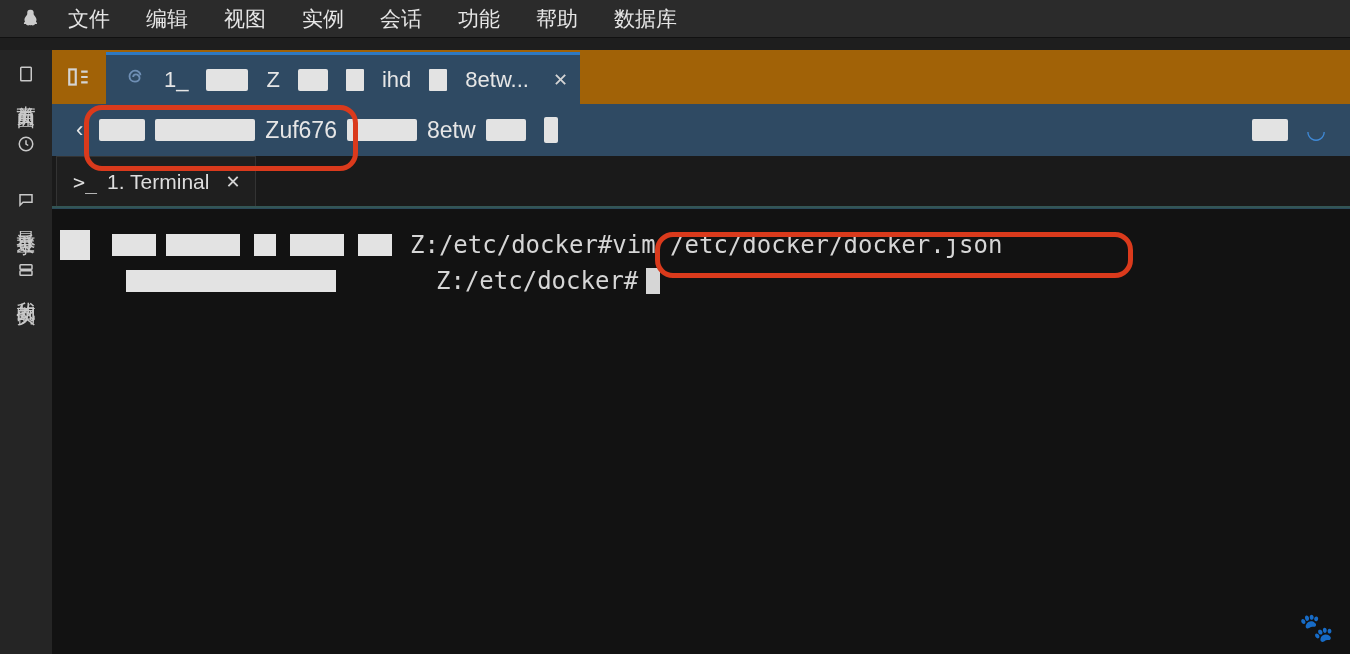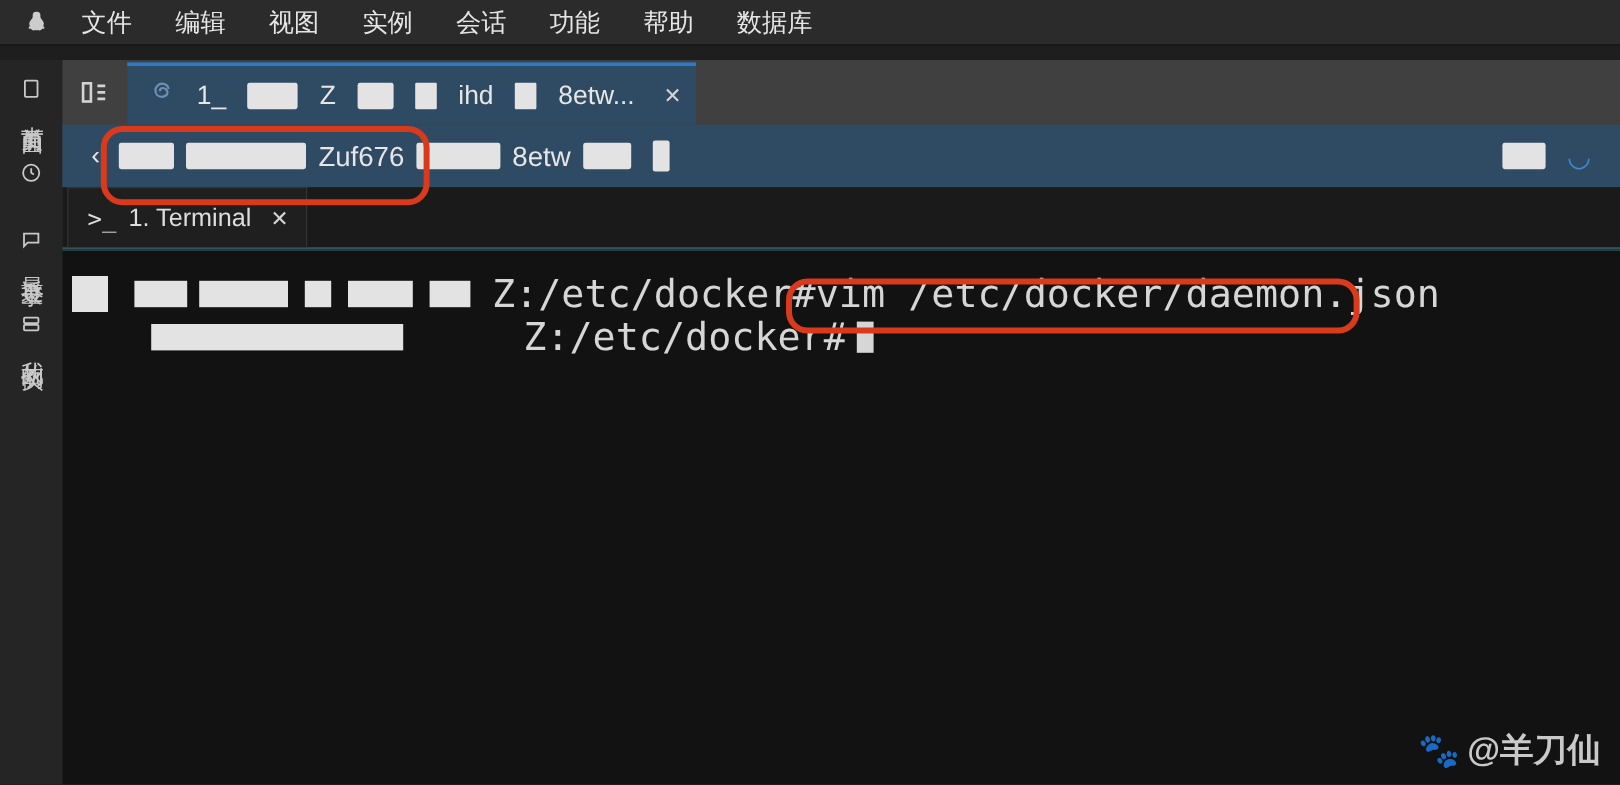--- a/index.html
+++ b/index.html
@@ -49,21 +49,21 @@
     cursor:pointer;
   }
   .vicon {
     width:20px; height:20px;
     display:inline-flex; align-items:center; justify-content:center;
   }
 
   .workspace {
     position:absolute;
     left:52px; top:50px; right:0; bottom:0;
-    background:#404040;
+    background:#a16207;
     display:flex; flex-direction:column;
   }
 
   .top-tabs-row {
     display:flex; align-items:flex-end;
     height:54px;
   }
   .mirror-icon {
     width:54px; height:54px;
     display:flex; align-items:center; justify-content:center;
@@ -119,21 +119,21 @@
     color:#ddd;
     cursor:pointer;
   }
   .term-tab .prompt { font-family:monospace; font-size:20px; }
   .term-tab .tx { font-size:21px; }
 
   .terminal {
     flex:1;
     background:#121212;
     font-family:"Menlo","Consolas",monospace;
-    font-size:32px;
+    font-size:24px;
     line-height:36px;
     padding:18px 0 0 0;
     color:#d6d6d6;
     position:relative;
     border-top:1px solid #2b4a5b;
   }
   .term-line {
     display:flex; align-items:center; gap:0;
     padding-left:4px;
     white-space:nowrap;
@@ -274,32 +274,31 @@
       <span style="display:inline-block;width:10px"></span>
       <span class="tredact" style="width:74px"></span>
       <span style="display:inline-block;width:14px"></span>
       <span class="tredact" style="width:22px"></span>
       <span style="display:inline-block;width:14px"></span>
       <span class="tredact" style="width:54px"></span>
       <span style="display:inline-block;width:14px"></span>
       <span class="tredact" style="width:34px"></span>
       <span style="display:inline-block;width:18px"></span>
       <span>Z:/etc/docker#</span>
-      <span> vim /etc/docker/daemon.json</span>
+      <span> vim /etc/docker/docker.json</span>
     </div>
     <div class="term-line">
       <span style="display:inline-block;width:70px"></span>
       <span class="tredact" style="width:210px"></span>
       <span style="display:inline-block;width:100px"></span>
       <span>Z:/etc/docker#</span>
       <span class="cursor"></span>
     </div>
   </div>
 
 </div>
 
 <div class="annot-red annot1"></div>
 <div class="annot-red annot2"></div>
 
 <div class="watermark">
   <span class="paw">🐾</span>
-  <span>@羊刀仙</span>
 </div>
 
 </body></html>

